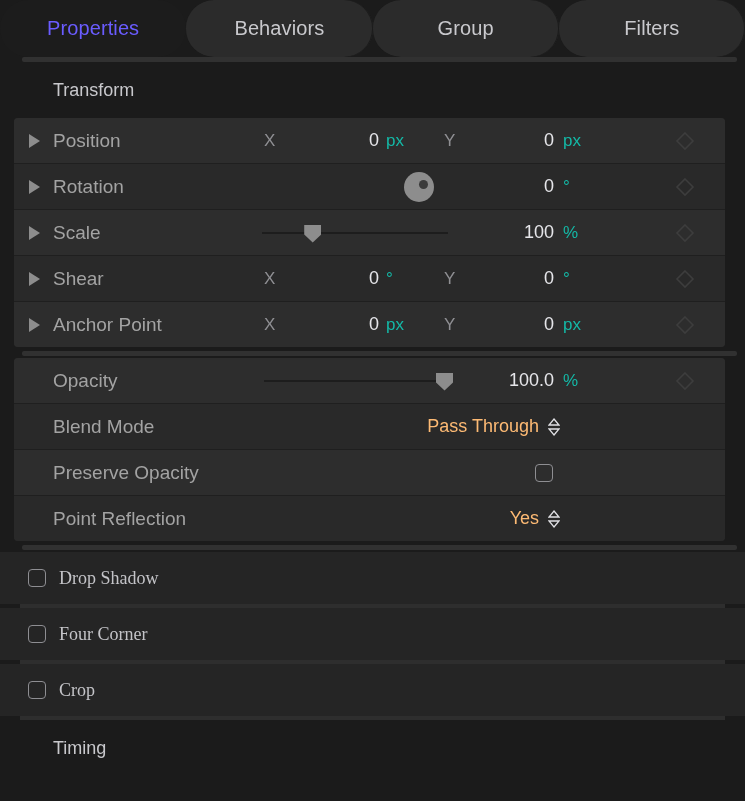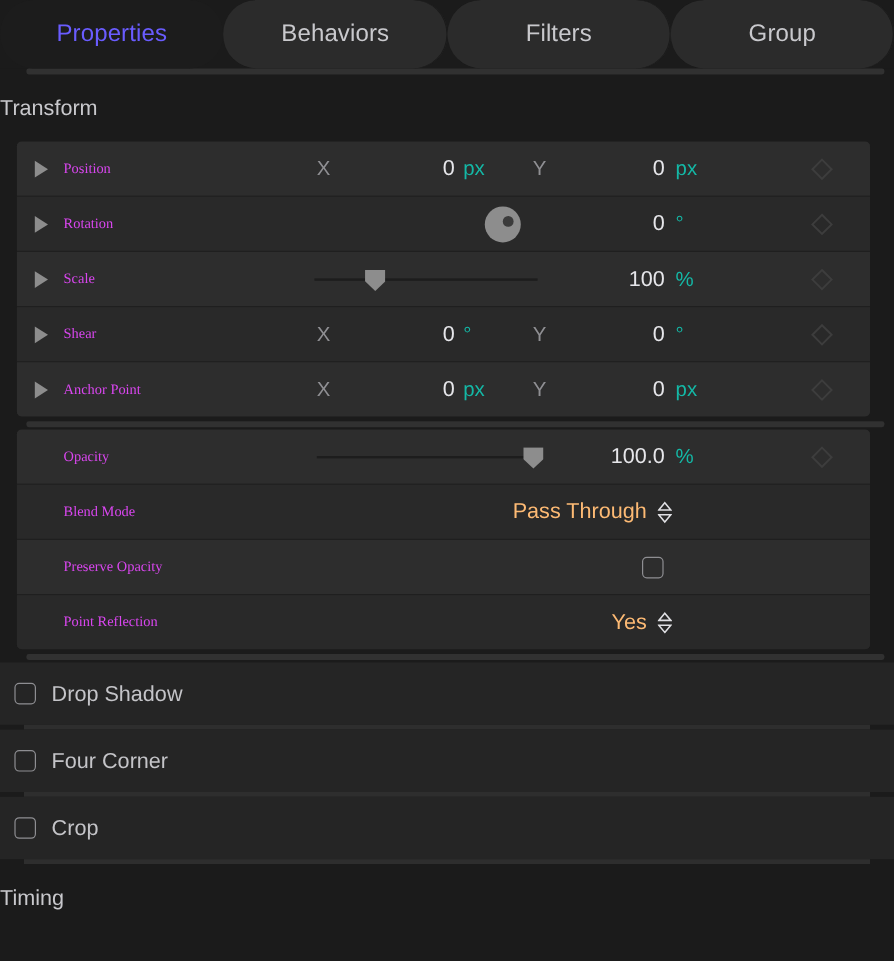--- a/index.html
+++ b/index.html
@@ -51,20 +51,21 @@
     margin: 0 8px 0 22px;
     background: #313131;
     border-radius: 2px;
   }
 
   
   .section-head {
     height: 56px;
     display: flex;
     align-items: center;
+    padding-left: 53px;
     font-size: 18px;
     color: #c8c8cc;
     text-align: right;
   }
   .group-sep {
     height: 5px;
     margin: 4px 8px 2px 22px;
     background: #313131;
     border-radius: 2px;
   }
@@ -95,24 +96,23 @@
     height: 0;
     margin-top: -7px;
     border-left: 11px solid #8d8d8d;
     border-top: 7px solid transparent;
     border-bottom: 7px solid transparent;
   }
 
   .label {
     position: absolute;
     left: 39px;
-    font-size: 12px;
-    color: #d946ef;
+    font-size: 19px;
+    color: #a3a3a3;
     white-space: nowrap;
-    font-family: Liberation Serif, serif;
   }
   .label.noindent { left: 39px; }
 
   .axis {
     position: absolute;
     font-size: 17px;
     color: #8f8f93;
   }
   .axis.ax { left: 250px; }
   .axis.ay { left: 430px; }
@@ -227,39 +227,40 @@
   
   .filter-sep {
     height: 4px;
     margin: 0 20px 0 20px;
     background: #2e2e2e;
   }
   .filter-row {
     height: 52px;
     display: flex;
     align-items: center;
-    padding-left: 12px;
+    padding-left: 28px;
     gap: 13px;
     background: #252525;
+    font-family: Liberation Serif, serif;
   }
   .filter-row .flabel {
     font-size: 18px;
     color: #c4c4c8;
   }
 </style>
 </head>
 <body>
 
 <div class="panel">
 
   <div class="tabbar">
     <div class="tab active">Properties</div>
     <div class="tab">Behaviors</div>
+    <div class="tab">Group</div>
     <div class="tab">Filters</div>
-    <div class="tab">Group</div>
   </div>
 
   <div class="topsep"></div>
 
   <div class="section-head">Transform</div>
 
   <div class="rows">
 
     <div class="row alt">
       <span class="tri"></span>

